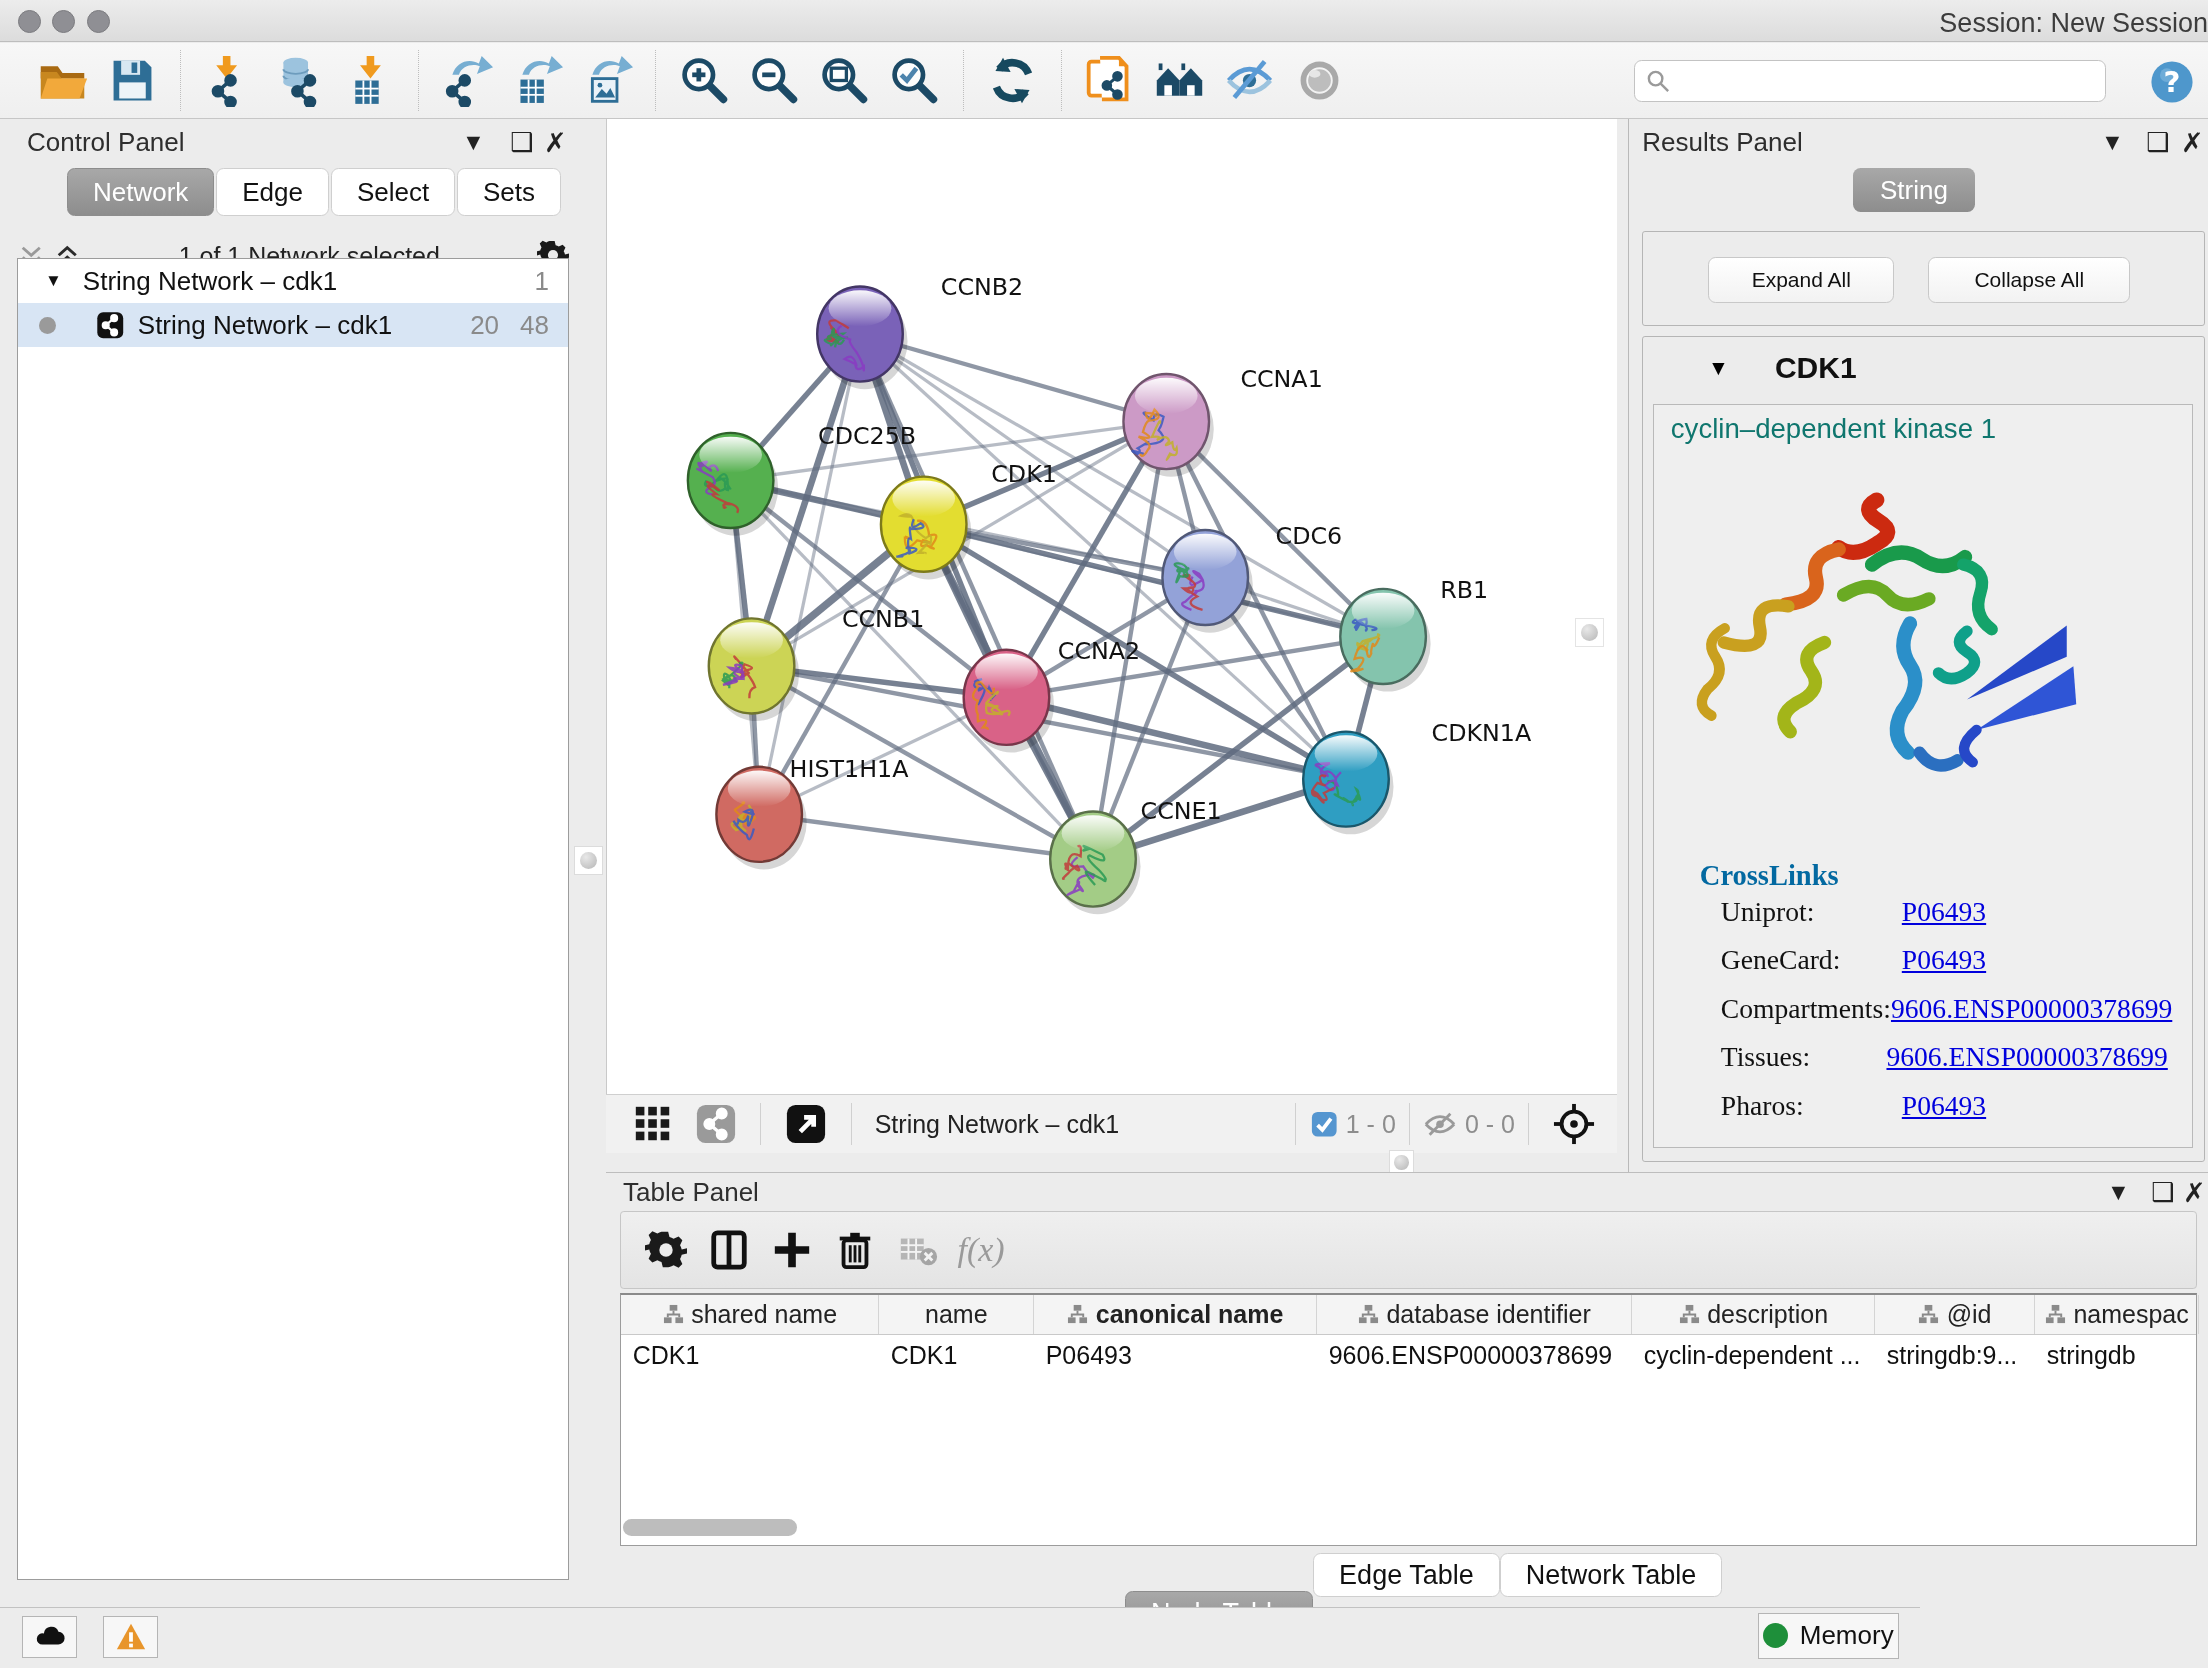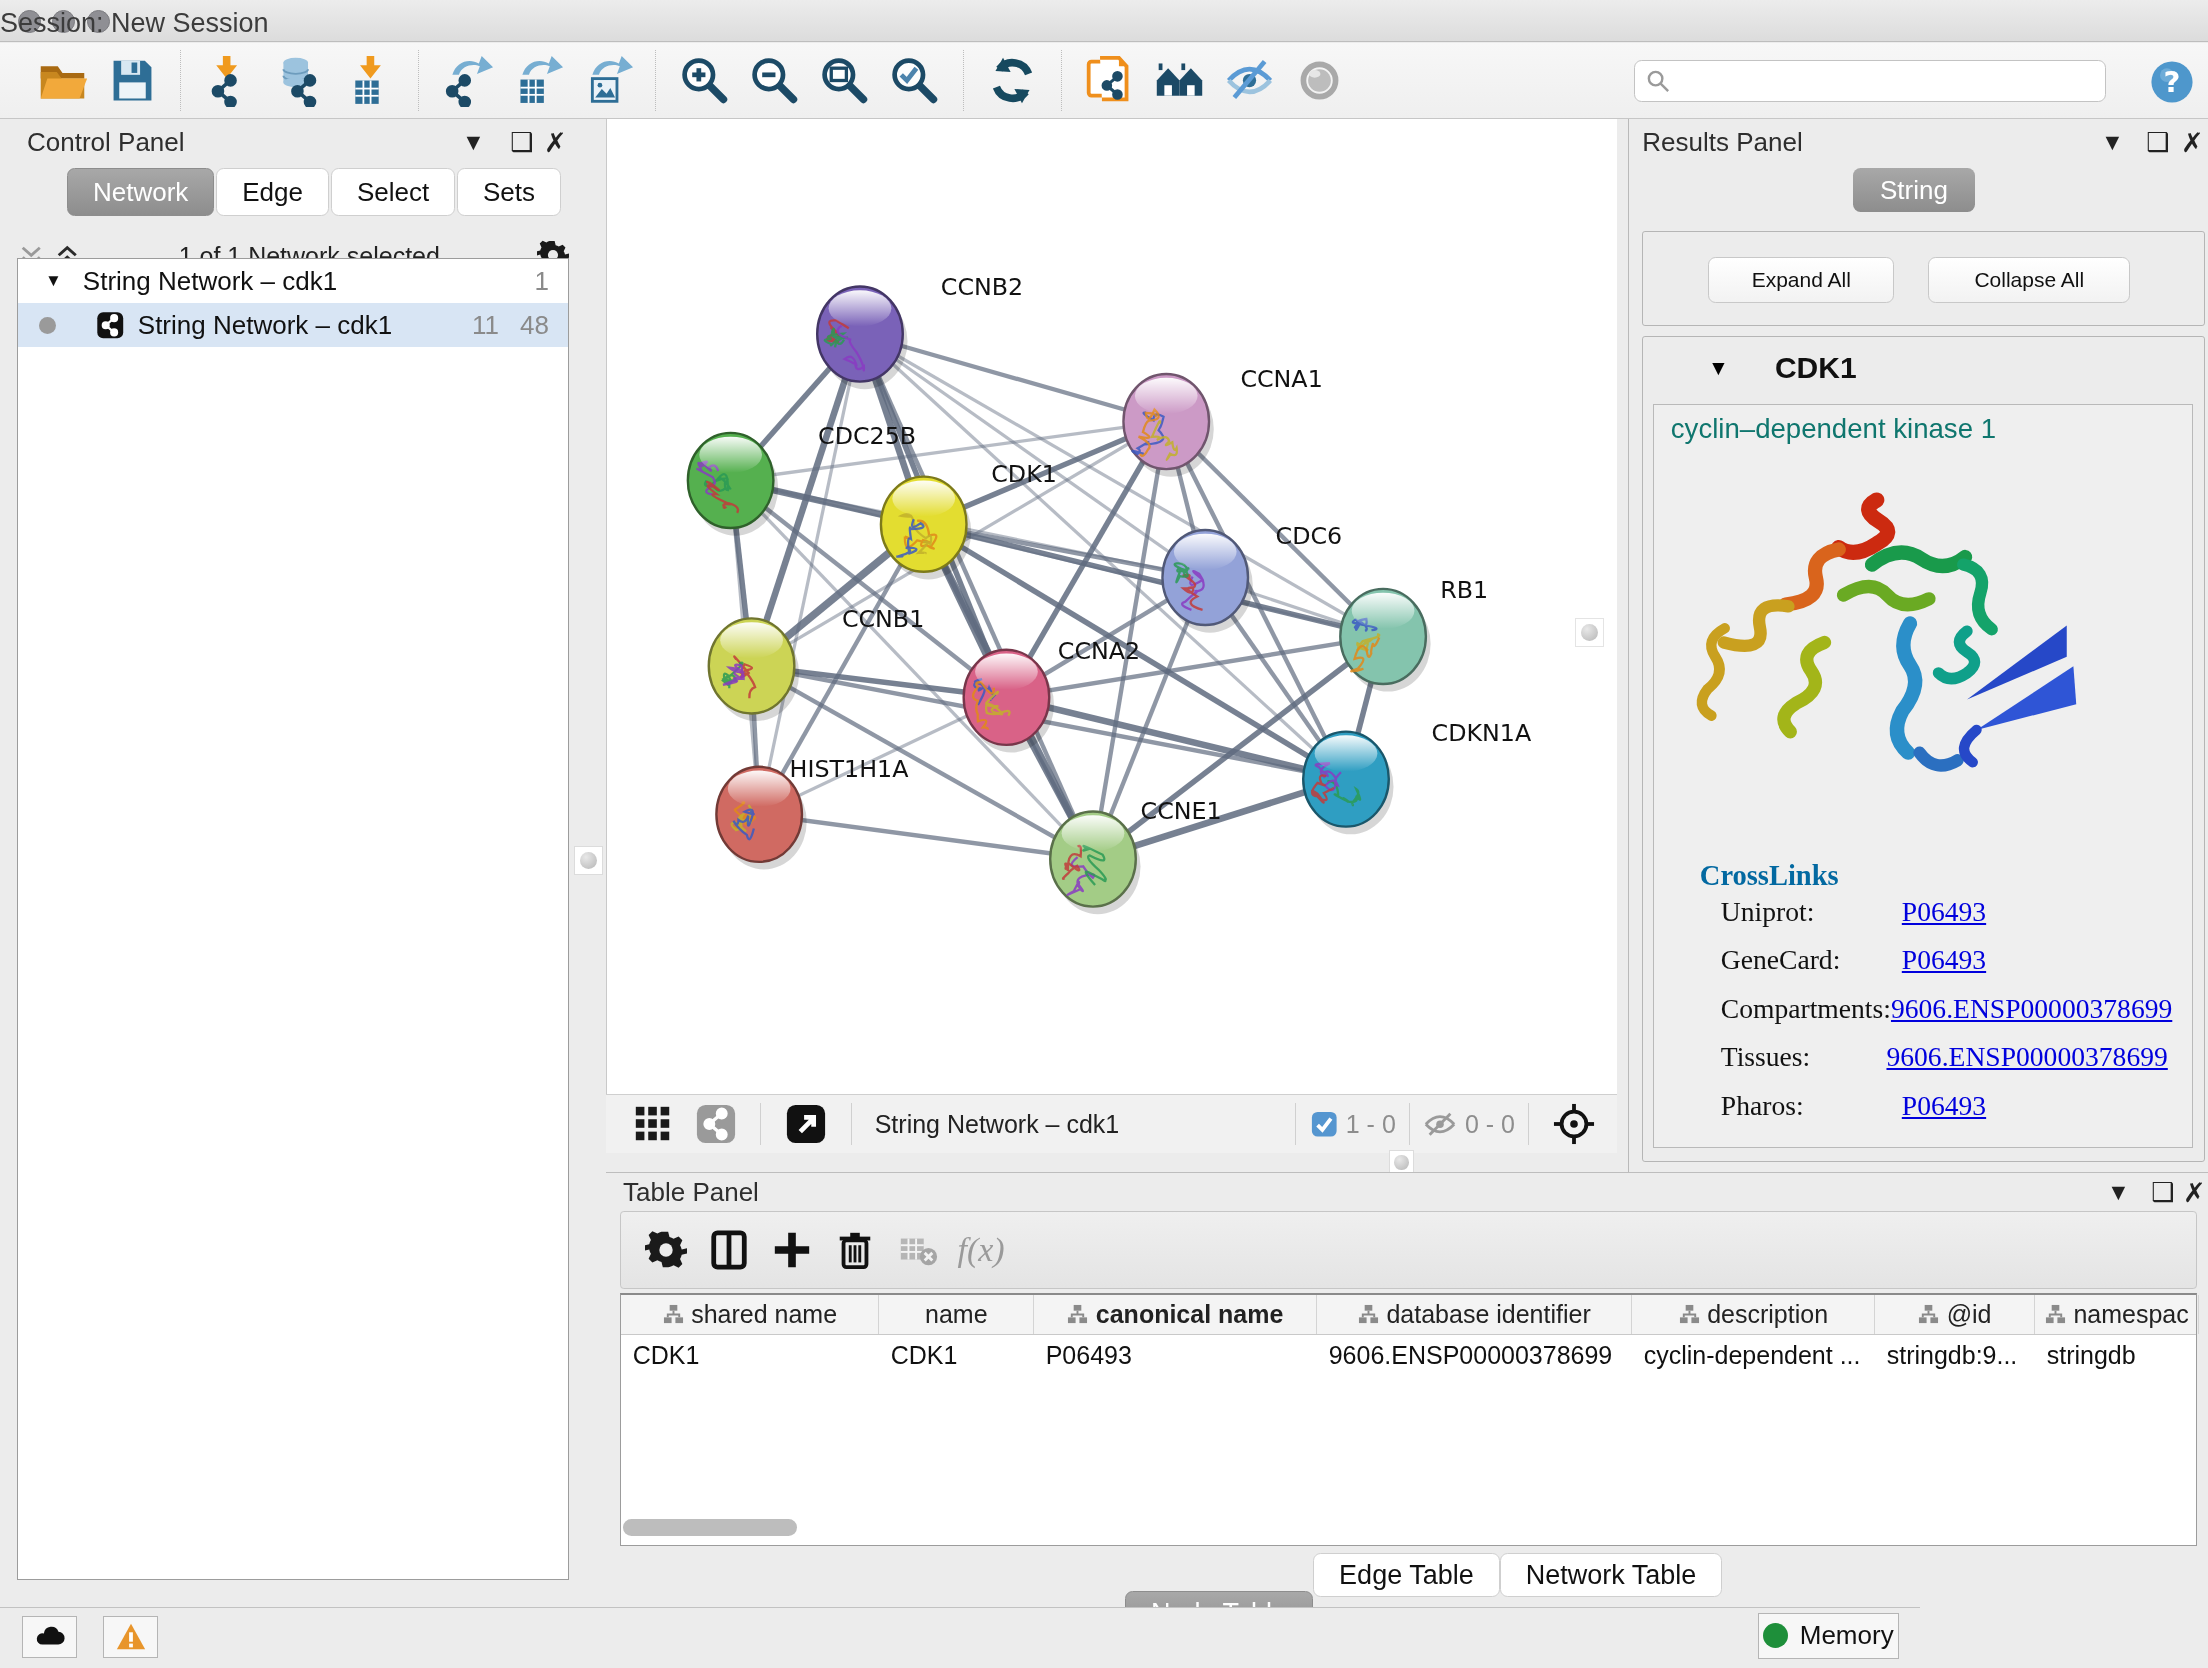--- a/index.html
+++ b/index.html
@@ -5,21 +5,21 @@
   * { margin:0; padding:0; box-sizing:border-box; }
   html,body { width:2208px; height:1668px; overflow:hidden; background:#ececec;
     font-family:"Liberation Sans","DejaVu Sans",sans-serif; }
   #app { position:relative; width:2208px; height:1668px; background:#ececec; }
 
   
   .titlebar { position:absolute; left:0; top:0; width:2208px; height:42px;
     background:linear-gradient(#ececec,#dcdcdc); border-bottom:1px solid #bdbdbd; }
   .traffic { position:absolute; top:9.5px; width:23px; height:23px; border-radius:50%;
     background:#8f8f94; border:1px solid #7c7c80; }
-  .win-title { position:absolute; left:0; right:0; top:7.6px; text-align:left;
+  .win-title { position:absolute; left:0; right:0; top:7.6px; text-align:right;
     font-size:27px; color:#3c3c3c; }
 
   
   .toolbar { position:absolute; left:0; top:43px; width:2208px; height:76px;
     background:linear-gradient(#f7f7f7,#efefef); border-bottom:1px solid #c6c6c6;
     display:flex; align-items:center; }
   .tb-group { display:flex; align-items:center; height:61px; padding:0 13.3px;
     border-right:1.9px dotted #bdbdbd; }
   .tb-group:first-child { padding-left:27px; }
   .tb-group.no-sep { border-right:none; }
@@ -396,21 +396,21 @@
       <svg width="28.5" height="28.5" viewBox="0 0 44 44" style="margin-left:40px">
         <rect x="2" y="2" width="40" height="40" rx="9" fill="#111"></rect>
         <g stroke="#fff" stroke-width="3.5" fill="#fff">
               <path d="M28 11L15 22l13 11" fill="none"></path>
         <circle cx="28" cy="11" r="4.5"></circle>
               <circle cx="15" cy="22" r="4.5"></circle>
               <circle cx="28" cy="33" r="4.5"></circle>
             </g>
           </svg>
       <span style="margin-left:13.3px">String Network – cdk1</span>
-      <span class="cnt" style="margin-left:auto">11</span>
+      <span class="cnt" style="margin-left:auto">20</span>
       <span class="cnt" style="margin-left:21px;margin-right:19px">48</span>
         </div>
       </div>
   </div>
 
   <div class="grip" style="left:574px;top:846px">
       <i></i>
     </div>
 
   <div id="network-panel">

